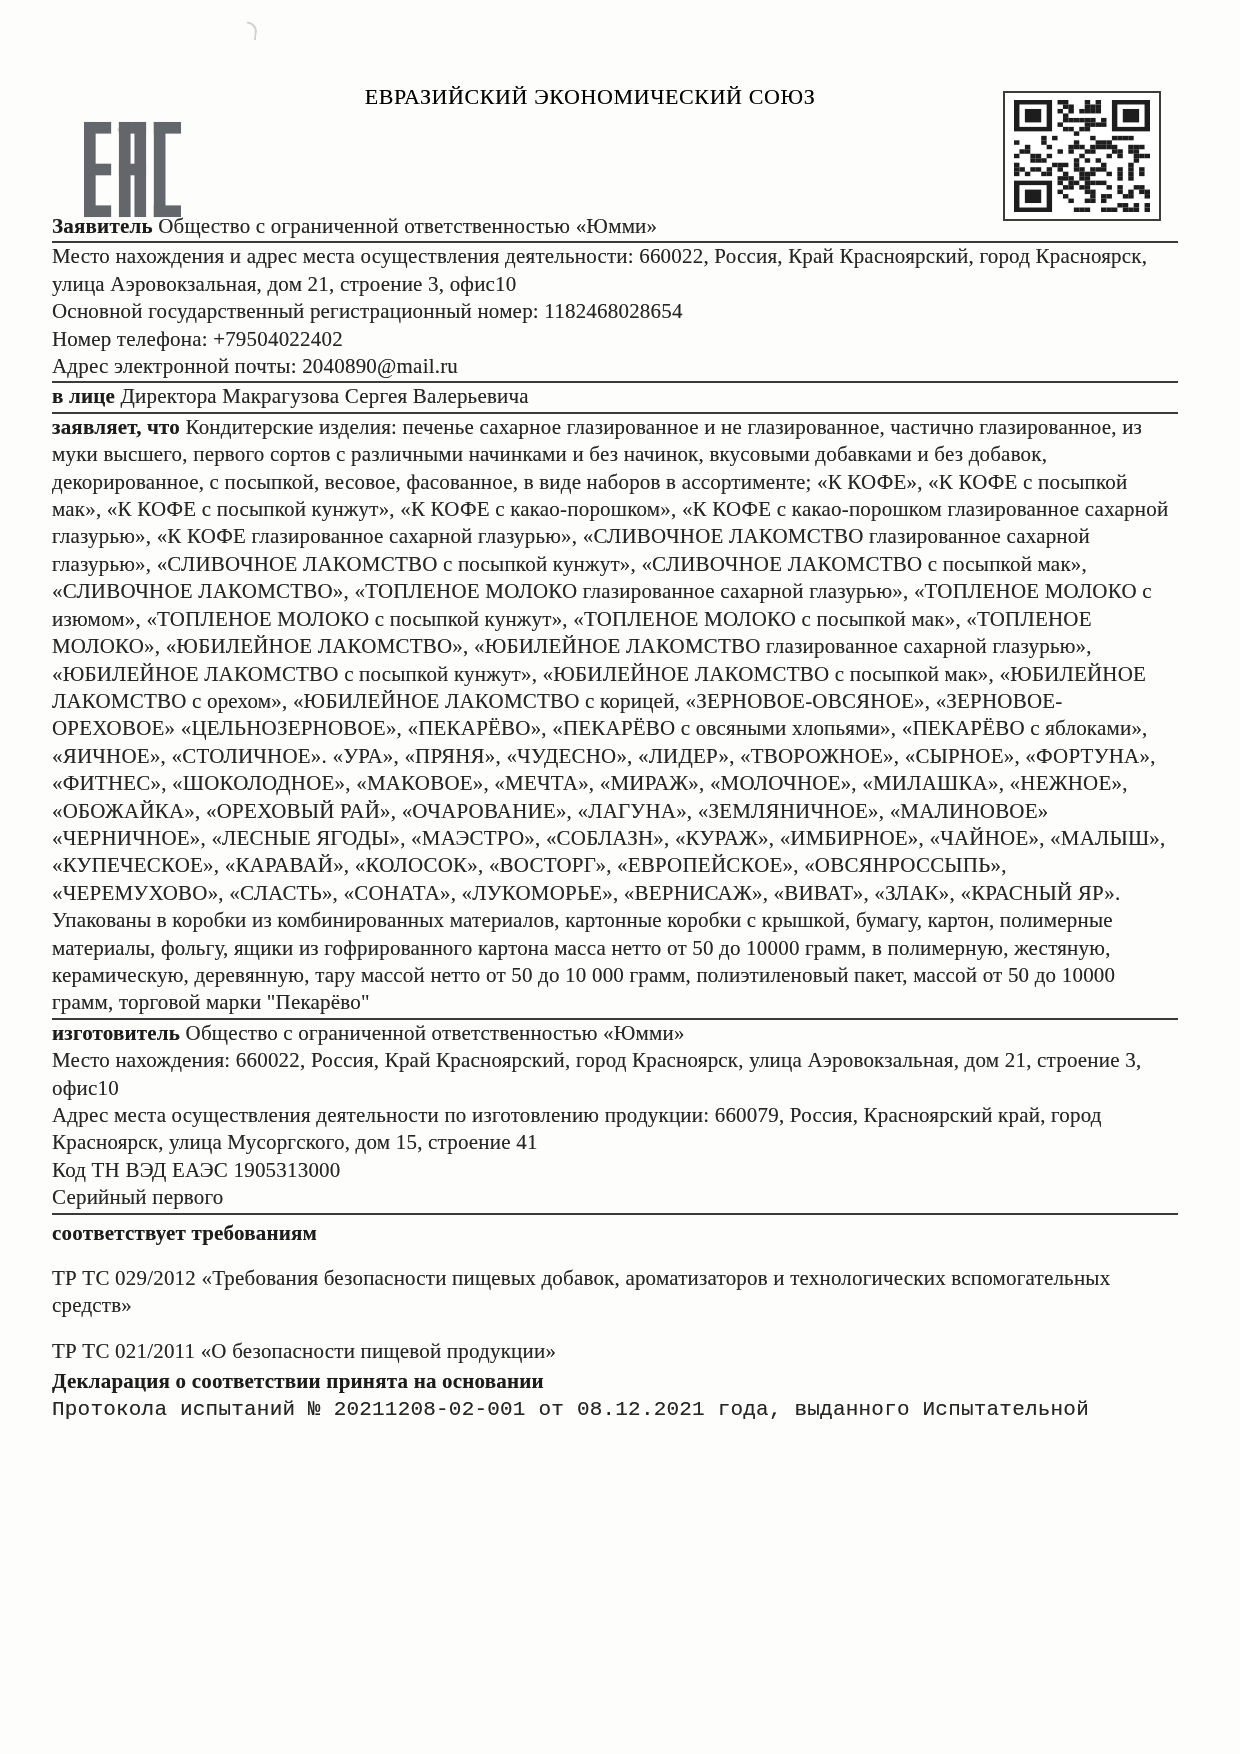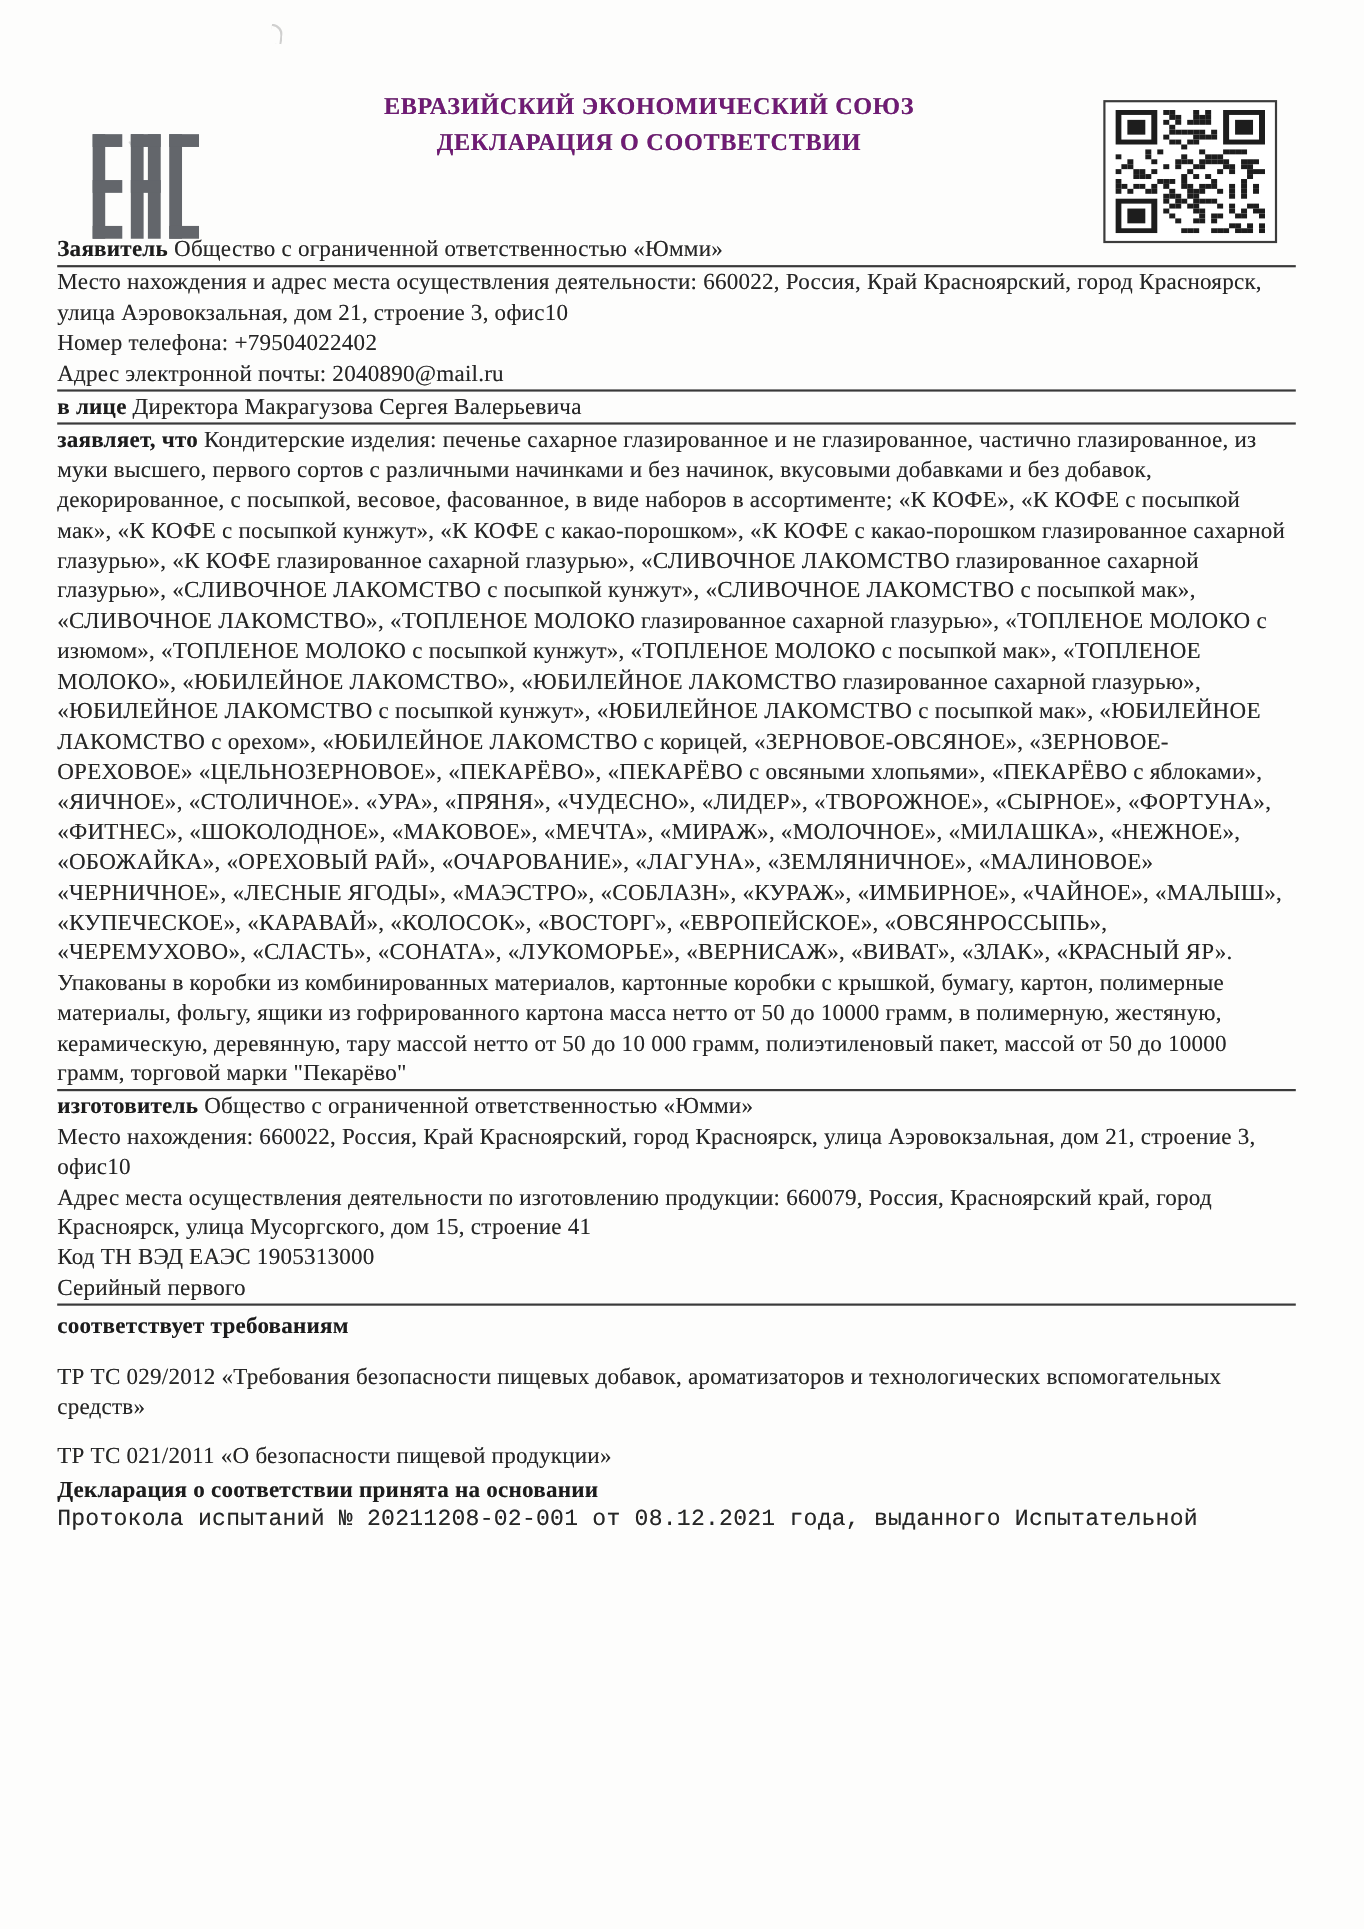--- a/index.html
+++ b/index.html
@@ -20,21 +20,21 @@
   .artifact.a1{left:246px;top:22px;width:9px;height:16px;border-right:2px solid #9a9a9a;border-top:2px solid #9a9a9a;transform:rotate(6deg);}
   .artifact.a2{left:118px;top:126px;width:6px;height:8px;border-left:2px solid #b5b5b5;transform:rotate(-35deg);}
 
   
   .eac{position:absolute;left:84px;top:121px;width:97px;height:97px;}
   .eac svg{width:100%;height:100%;}
 
   
   .titles{
     position:absolute;left:300px;top:84px;width:580px;
-    text-align:center;font-weight:bold;color:#701a75;
+    text-align:center;font-weight:normal;color:#000000;
   }
   .titles .t1{font-size:22px;letter-spacing:.6px;text-shadow:0 0 .6px rgba(0,0,0,.5);}
   .titles .t2{font-size:22px;letter-spacing:.6px;margin-top:6px;text-shadow:0 0 .6px rgba(0,0,0,.5);}
 
   
   .qr{
     position:absolute;left:1003px;top:91px;width:158px;height:130px;
     border:2px solid #3c3c3c;box-sizing:border-box;
     padding:7px 9px;background:#fff;
   }
@@ -79,21 +79,20 @@
 
         <rect x="72" y="0" width="12" height="98"></rect>
         <rect x="72" y="0" width="28" height="12"></rect>
         <rect x="72" y="86" width="28" height="12"></rect>
       </g>
     </svg>
   </div>
 
   <div class="titles">
     <div class="t1">ЕВРАЗИЙСКИЙ ЭКОНОМИЧЕСКИЙ СОЮЗ</div>
-    <div class="t2">ДЕКЛАРАЦИЯ О СООТВЕТСТВИИ</div>
   </div>
 
   <div class="qr">
     <svg id="qr-svg" viewBox="0 0 150 150" preserveAspectRatio="none" xmlns="http://www.w3.org/2000/svg">
         <rect x="48" y="0" width="6" height="6" fill="#1d1d1d"></rect>
         <rect x="54" y="0" width="6" height="6" fill="#1d1d1d"></rect>
         <rect x="78" y="0" width="6" height="6" fill="#1d1d1d"></rect>
         <rect x="90" y="0" width="6" height="6" fill="#1d1d1d"></rect>
         <rect x="54" y="6" width="6" height="6" fill="#1d1d1d"></rect>
         <rect x="60" y="6" width="6" height="6" fill="#1d1d1d"></rect>
@@ -274,20 +273,21 @@
         <rect x="6" y="114" width="30" height="30" fill="#ffffff"></rect>
         <rect x="12" y="120" width="18" height="18" fill="#1d1d1d"></rect>
       </svg>
   </div>
 
   <div class="content">
 
     <p class="ln u"><b>Заявитель</b> <span>Общество с ограниченной ответственностью «Юмми»</span></p>
 
     <p class="ln">Место нахождения и адрес места осуществления деятельности: 660022, Россия, Край Красноярский, город Красноярск, улица Аэровокзальная, дом 21, строение 3, офис10</p>
+    <p class="ln">Основной государственный регистрационный номер: 1182468028654</p>
     <p class="ln">Номер телефона: +79504022402</p>
     <p class="ln u">Адрес электронной почты: 2040890@mail.ru</p>
 
     <p class="ln u"><b>в лице</b> <span>Директора Макрагузова Сергея Валерьевича</span></p>
 
     <p class="ln u"><b>заявляет, что</b> <span>Кондитерские изделия: печенье сахарное глазированное и не глазированное, частично глазированное, из муки высшего, первого сортов с различными начинками и без начинок, вкусовыми добавками и без добавок, декорированное,  с посыпкой, весовое, фасованное, в виде наборов в ассортименте; «К КОФЕ», «К КОФЕ с посыпкой мак», «К КОФЕ с посыпкой кунжут», «К КОФЕ с какао-порошком», «К КОФЕ с какао-порошком глазированное сахарной глазурью», «К КОФЕ глазированное сахарной глазурью», «СЛИВОЧНОЕ ЛАКОМСТВО глазированное сахарной глазурью», «СЛИВОЧНОЕ ЛАКОМСТВО с посыпкой кунжут», «СЛИВОЧНОЕ ЛАКОМСТВО с посыпкой мак», «СЛИВОЧНОЕ ЛАКОМСТВО», «ТОПЛЕНОЕ МОЛОКО глазированное сахарной глазурью», «ТОПЛЕНОЕ  МОЛОКО с изюмом», «ТОПЛЕНОЕ МОЛОКО с посыпкой кунжут», «ТОПЛЕНОЕ МОЛОКО с посыпкой мак», «ТОПЛЕНОЕ МОЛОКО», «ЮБИЛЕЙНОЕ ЛАКОМСТВО», «ЮБИЛЕЙНОЕ ЛАКОМСТВО глазированное сахарной глазурью», «ЮБИЛЕЙНОЕ ЛАКОМСТВО с посыпкой кунжут», «ЮБИЛЕЙНОЕ ЛАКОМСТВО с посыпкой мак», «ЮБИЛЕЙНОЕ ЛАКОМСТВО с орехом», «ЮБИЛЕЙНОЕ ЛАКОМСТВО с корицей, «ЗЕРНОВОЕ-ОВСЯНОЕ», «ЗЕРНОВОЕ-ОРЕХОВОЕ» «ЦЕЛЬНОЗЕРНОВОЕ», «ПЕКАРЁВО», «ПЕКАРЁВО с овсяными хлопьями», «ПЕКАРЁВО с яблоками», «ЯИЧНОЕ», «СТОЛИЧНОЕ». «УРА», «ПРЯНЯ», «ЧУДЕСНО», «ЛИДЕР», «ТВОРОЖНОЕ», «СЫРНОЕ», «ФОРТУНА», «ФИТНЕС», «ШОКОЛОДНОЕ», «МАКОВОЕ», «МЕЧТА», «МИРАЖ», «МОЛОЧНОЕ», «МИЛАШКА», «НЕЖНОЕ», «ОБОЖАЙКА», «ОРЕХОВЫЙ РАЙ», «ОЧАРОВАНИЕ», «ЛАГУНА», «ЗЕМЛЯНИЧНОЕ», «МАЛИНОВОЕ» «ЧЕРНИЧНОЕ», «ЛЕСНЫЕ ЯГОДЫ», «МАЭСТРО», «СОБЛАЗН», «КУРАЖ», «ИМБИРНОЕ», «ЧАЙНОЕ», «МАЛЫШ», «КУПЕЧЕСКОЕ», «КАРАВАЙ», «КОЛОСОК», «ВОСТОРГ», «ЕВРОПЕЙСКОЕ», «ОВСЯНРОССЫПЬ», «ЧЕРЕМУХОВО», «СЛАСТЬ», «СОНАТА», «ЛУКОМОРЬЕ», «ВЕРНИСАЖ», «ВИВАТ», «ЗЛАК», «КРАСНЫЙ ЯР». Упакованы в коробки из комбинированных материалов, картонные коробки с крышкой, бумагу, картон, полимерные материалы, фольгу, ящики из гофрированного картона масса нетто от 50 до 10000 грамм, в полимерную, жестяную, керамическую, деревянную, тару массой нетто от 50 до 10 000 грамм, полиэтиленовый пакет, массой от 50 до 10000 грамм, торговой марки "Пекарёво"</span></p>
 
     <p class="ln"><b>изготовитель</b> <span>Общество с ограниченной ответственностью «Юмми»</span></p>
 
     <p class="ln">Место нахождения: 660022, Россия, Край Красноярский, город Красноярск, улица Аэровокзальная, дом 21, строение 3, офис10</p>

